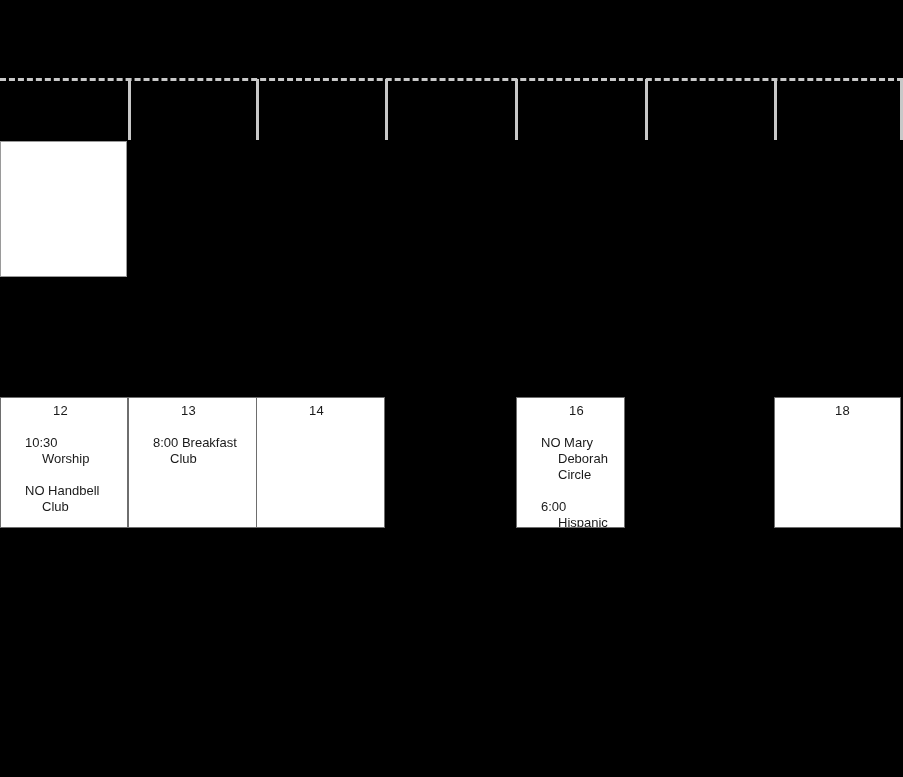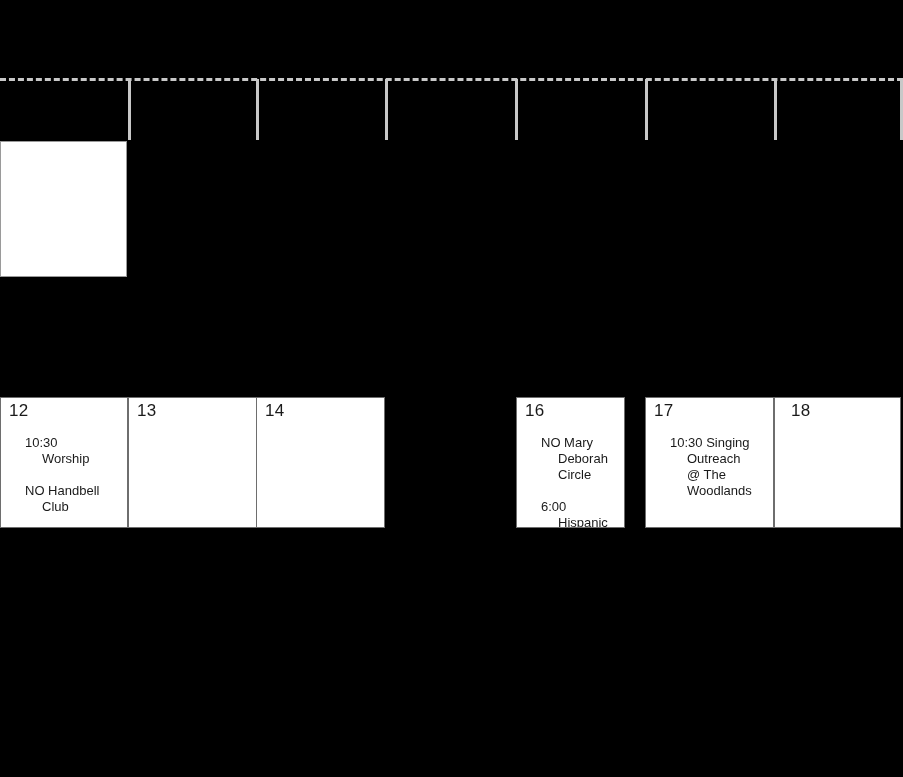--- a/index.html
+++ b/index.html
@@ -81,23 +81,24 @@
     font-size: 13px;
     line-height: 16px;
     overflow: hidden;
   }
   .day-cell.is-empty {
     background: #000000;
     border: none;
   }
   .day-number {
     display: block;
-    font-size: 17px;
+    font-size: 13px;
     line-height: 16px;
     letter-spacing: 0.2px;
+    margin-left: 44px;
   }
   .event-list {
     margin: 16px;
     padding: 0;
     list-style: none;
   }
   .event-item {
     display: block;
     font-size: 13px;
     line-height: 16px;
@@ -132,37 +133,34 @@
       <div class="day-cell" style="left: 0px; width: 128px;">
         <span class="day-number">12</span>
         <div class="event-list">
           <span class="event-item">10:30 Worship</span>
           <span class="event-item is-spacer"></span>
           <span class="event-item">NO Handbell Club</span>
         </div>
       </div>
       <div class="day-cell" style="left: 128px; width: 152px;">
         <span class="day-number">13</span>
+        <div class="event-list">
+          <span class="event-item">8:00 Breakfast Club</span>
+        </div>
       </div>
       <div class="day-cell" style="left: 256px; width: 129px;">
         <span class="day-number">14</span>
       </div>
       <div class="day-cell is-empty" style="left: 385px; width: 131px;"></div>
       <div class="day-cell" style="left: 516px; width: 109px;">
         <span class="day-number">16</span>
         <div class="event-list">
           <span class="event-item">NO Mary Deborah Circle</span>
           <span class="event-item is-spacer"></span>
           <span class="event-item">6:00 Hispanic Min Parenting Workshop</span>
         </div>
       </div>
-      <div class="day-cell" style="left: 645px; width: 129px;">
-        <span class="day-number">17</span>
-        <div class="event-list">
-          <span class="event-item">10:30 Singing Outreach @ The Woodlands</span>
-        </div>
-      </div>
       <div class="day-cell" style="left: 774px; width: 127px; padding-left: 16px;">
         <span class="day-number">18</span>
       </div>
     </div>
 
 </div>
 
 </body></html>

